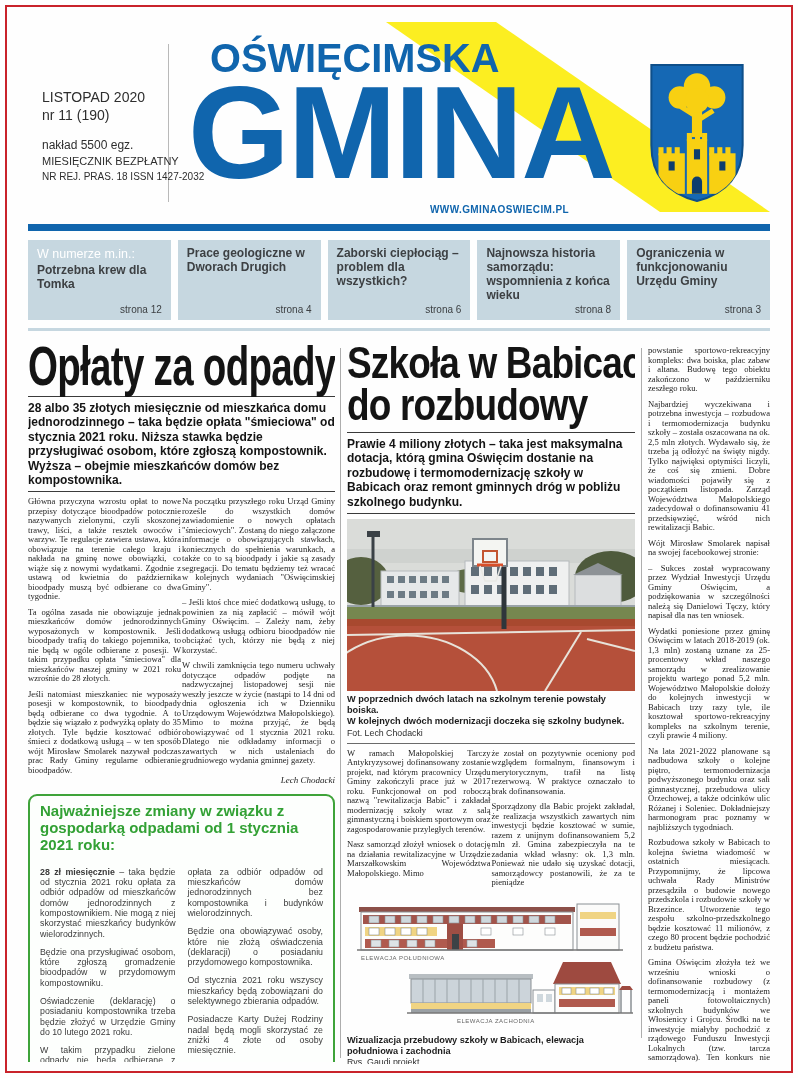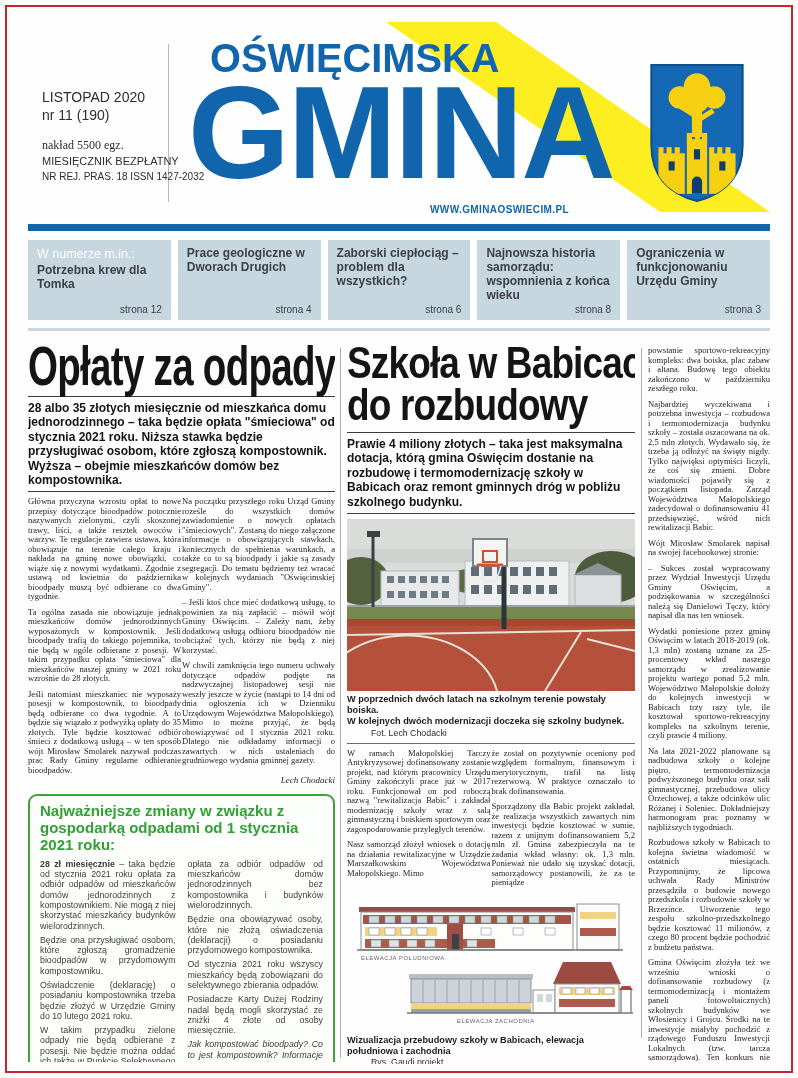--- a/index.html
+++ b/index.html
@@ -5,21 +5,21 @@
   html,body{margin:0;padding:0;background:#9a9a9a;}
   .page{position:relative;width:798px;height:1078px;background:#fefefe;margin:0 auto;
         font-family:"Liberation Sans",sans-serif;overflow:hidden;color:#222;}
   .frame{position:absolute;inset:5px;border:2px solid #c9232b;pointer-events:none;z-index:50;}
 
   
   .masthead{position:absolute;left:28px;top:22px;width:742px;height:200px;}
   .band-svg{position:absolute;left:0;top:0;z-index:0;}
   .pub-info{position:absolute;left:14px;top:66px;z-index:2;color:#2e2e2e;}
   .pi-l1{font-size:14px;line-height:1.3;}
-  .pi-l3{font-size:12px;margin-top:13px;line-height:1.4;font-family:Liberation Serif, serif;}
+  .pi-l3{font-size:12px;margin-top:13px;line-height:1.4;}
   .pi-l4{font-size:11px;line-height:1.4;}
   .pi-l5{font-size:10px;line-height:1.4;}
   .vdiv{position:absolute;left:140px;top:22px;width:1px;height:158px;background:#b9b9b9;z-index:1;}
   .title-block{position:absolute;left:160px;top:16px;z-index:3;color:#1065ad;}
   .t1{font-size:41px;font-weight:bold;white-space:nowrap;margin-left:22px;line-height:1;
       transform:scaleX(.97);transform-origin:left top;letter-spacing:0;}
   .t2{font-size:132px;font-weight:bold;white-space:nowrap;line-height:.82;margin-top:0;
       transform:scaleX(.99);transform-origin:left top;letter-spacing:-2px;}
   .website{position:absolute;left:402px;top:182px;z-index:3;font-size:10px;font-weight:bold;
            color:#1065ad;letter-spacing:.4px;}
@@ -53,27 +53,27 @@
            color:#1d1d1d;text-align:justify;}
   .bodycol p{margin:0 0 6px;}
   .byline{font-family:"Liberation Serif",serif;font-style:italic;font-size:9px;text-align:right;margin-top:10px;}
 
   
   .green-box{margin-top:9px;border:2px solid #3fa33a;border-radius:9px;padding:7px 10px 8px;
              background:#fdfffd;box-sizing:border-box;}
   .gb-title{color:#33a135;font-weight:bold;font-size:15px;line-height:1.12;margin-bottom:5px;}
   .gb-cols{display:flex;gap:12px;}
   .gb-col{flex:1;font-size:8.8px;line-height:10.3px;color:#3b3b3b;text-align:justify;}
-  .gb-col p{margin:0 0 4px;}
+  .gb-col p{margin:8px 0 4px;}
   .gb-note{font-style:italic;}
 
   
   .photo{display:block;margin-top:5px;}
   .caption{font-weight:bold;font-size:9.2px;line-height:1.22;color:#1d1d1d;margin-top:3px;}
-  .credit{font-weight:normal;font-size:8.8px;color:#2c2c2c;margin-left:24px;}
+  .credit{font-weight:normal;font-size:8.8px;color:#2c2c2c;}
   .mid-rule{border:none;border-top:1px solid #6a6a6a;margin:4px 0;}
   .drawings{display:block;margin-top:4px;}
 </style>
 </head>
 <body>
 
 <div class="page">
   <div class="frame"></div>
 
   <header class="masthead">

